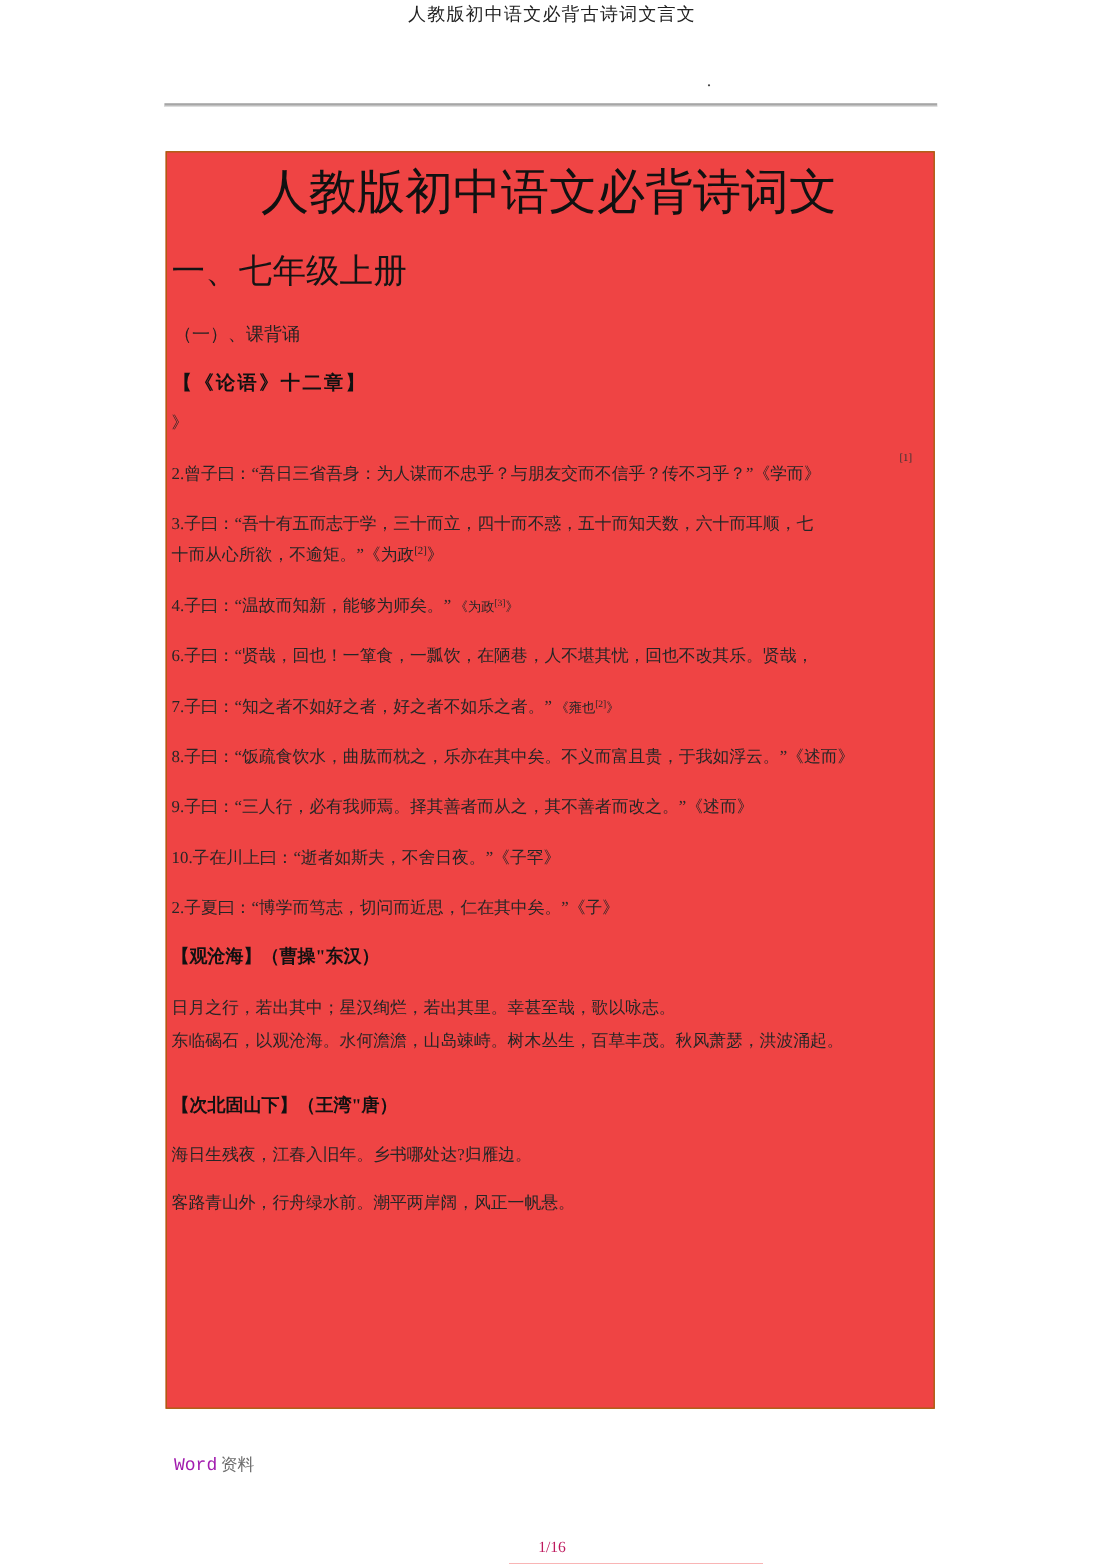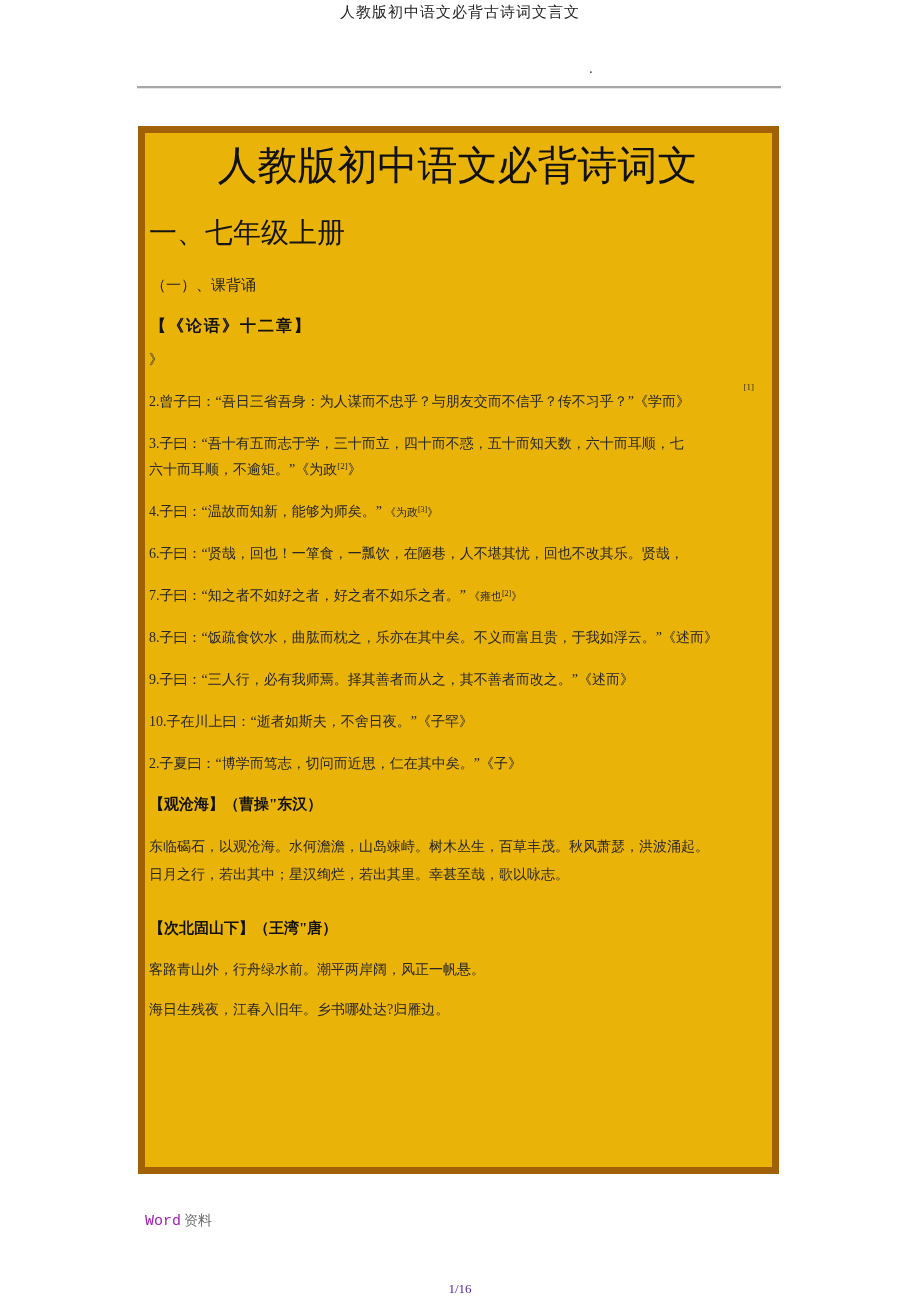--- a/index.html
+++ b/index.html
@@ -26,22 +26,22 @@
     position: absolute; left: 137px; top: 86px; width: 644px;
     height: 2px; background: #a6a6a6; border-bottom: 1px solid #e6e6e6;
   }
 
   
   .sheet {
     position: absolute; left: 138px; top: 126px;
     width: 641px; height: 1048px;
     box-sizing: border-box;
     padding: 6px 6px 0 4px;
-    background: #eab308;
-    border: 7px solid #a16207;
+    background: #ef4444;
+    border: 1px solid #a16207;
     overflow: hidden;
   }
   .main-title {
     margin: 4px 0 0; text-align: center;
     font-size: 40px; font-weight: 400; line-height: 46px; color: #111;
     white-space: nowrap;
   }
   .section-heading {
     margin: 28px 0 0; font-size: 28px; font-weight: 400;
     line-height: 32px; color: #141414; white-space: nowrap;
@@ -78,21 +78,21 @@
   .pline { font-size: 14px; color: #262626; white-space: nowrap; }
   .tight .pline { line-height: 28px; margin: 0; }
   .spaced .pline { line-height: 26px; margin: 0 0 14px; }
 
   
   .brand { position: absolute; left: 145px; top: 1212px; font-size: 15px; }
   .brand-latin { font-family: Liberation Mono, monospace; color: #a21caf; }
   .brand-cn { font-family: "Liberation Serif", serif; color: #6e6e6e; margin-left: 3px; font-size: 14px; }
   .page-num {
     position: absolute; top: 1281px; left: 0; width: 100%;
-    text-align: center; font-size: 13px; color: #4c1d95;
+    text-align: center; font-size: 13px; color: #be185d;
   }
 </style>
 </head>
 <body>
 
 <div class="doc-title">人教版初中语文必背古诗词文言文</div>
 <div class="stray-dot">.</div>
 <div class="hrule"></div>
 
 <div class="sheet">
@@ -111,21 +111,21 @@
       <span class="ln">》</span>
     </p>
 
     <p class="item">
       <span class="footnote">[1]</span>
       <span class="ln">2.曾子曰：“吾日三省吾身：为人谋而不忠乎？与朋友交而不信乎？传不习乎？”《学而》</span>
     </p>
 
     <p class="item">
       <span class="ln">3.子曰：“吾十有五而志于学，三十而立，四十而不惑，五十而知天数，六十而耳顺，七</span>
-      <span class="ln"><span>六十而耳顺，不逾矩。”《为政</span><sup>[2]</sup><span>》</span></span>
+      <span class="ln"><span>十而从心所欲，不逾矩。”《为政</span><sup>[2]</sup><span>》</span></span>
     </p>
 
     <p class="item">
       <span>4.子曰：“温故而知新，能够为师矣。”</span><span class="cite-sm"><span>《为政</span><sup>[3]</sup><span>》</span></span>
     </p>
 
 
     <p class="item">
       <span class="ln">6.子曰：“贤哉，回也！一箪食，一瓢饮，在陋巷，人不堪其忧，回也不改其乐。贤哉，</span>
     </p>
@@ -150,28 +150,28 @@
     <p class="item">
       <span class="ln">2.子夏曰：“博学而笃志，切问而近思，仁在其中矣。”《子》</span>
     </p>
 
   </div>
 
   <div class="poems">
 
     <div class="poem tight">
       <p class="poem-title">【观沧海】（曹操"东汉）</p>
+      <div class="pline">日月之行，若出其中；星汉绚烂，若出其里。幸甚至哉，歌以咏志。</div>
       <div class="pline">东临碣石，以观沧海。水何澹澹，山岛竦峙。树木丛生，百草丰茂。秋风萧瑟，洪波涌起。</div>
-      <div class="pline">日月之行，若出其中；星汉绚烂，若出其里。幸甚至哉，歌以咏志。</div>
     </div>
 
     <div class="poem spaced">
       <p class="poem-title">【次北固山下】（王湾"唐）</p>
+      <div class="pline">海日生残夜，江春入旧年。乡书哪处达?归雁边。</div>
       <div class="pline">客路青山外，行舟绿水前。潮平两岸阔，风正一帆悬。</div>
-      <div class="pline">海日生残夜，江春入旧年。乡书哪处达?归雁边。</div>
     </div>
 
   </div>
 
 </div>
 
 <div class="brand">
   <span class="brand-latin">Word</span><span class="brand-cn">资料</span>
 </div>
 

